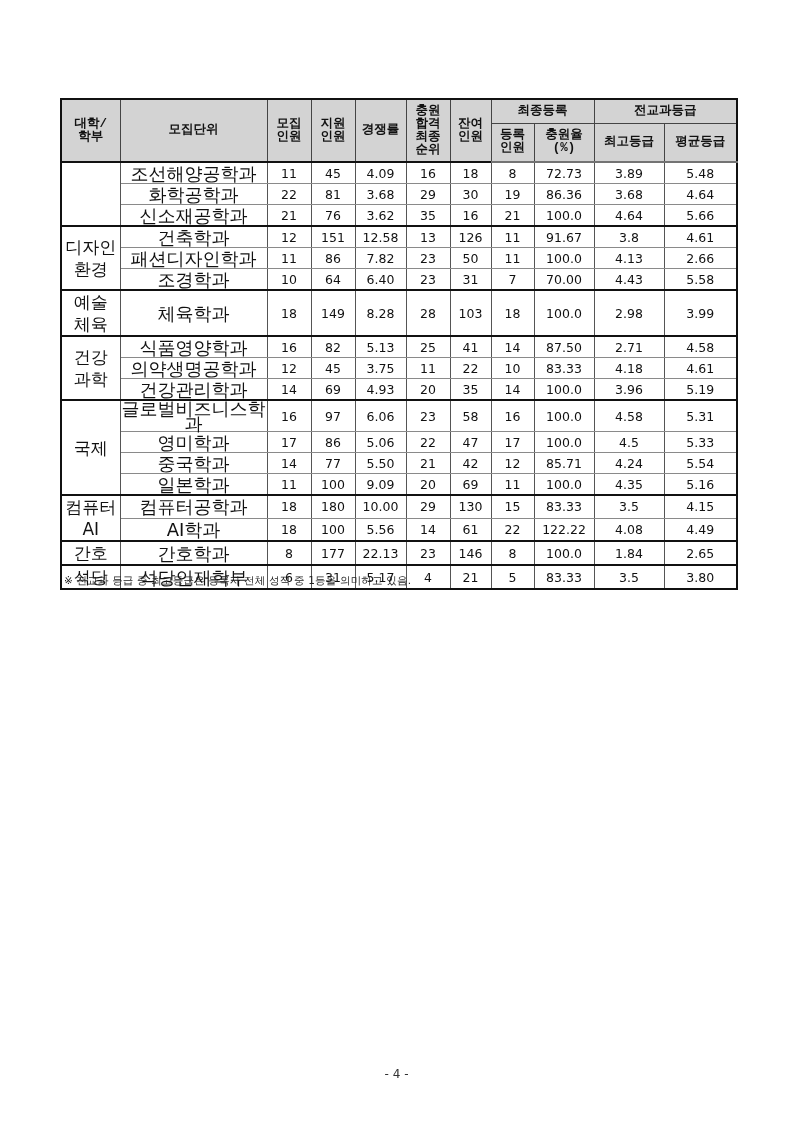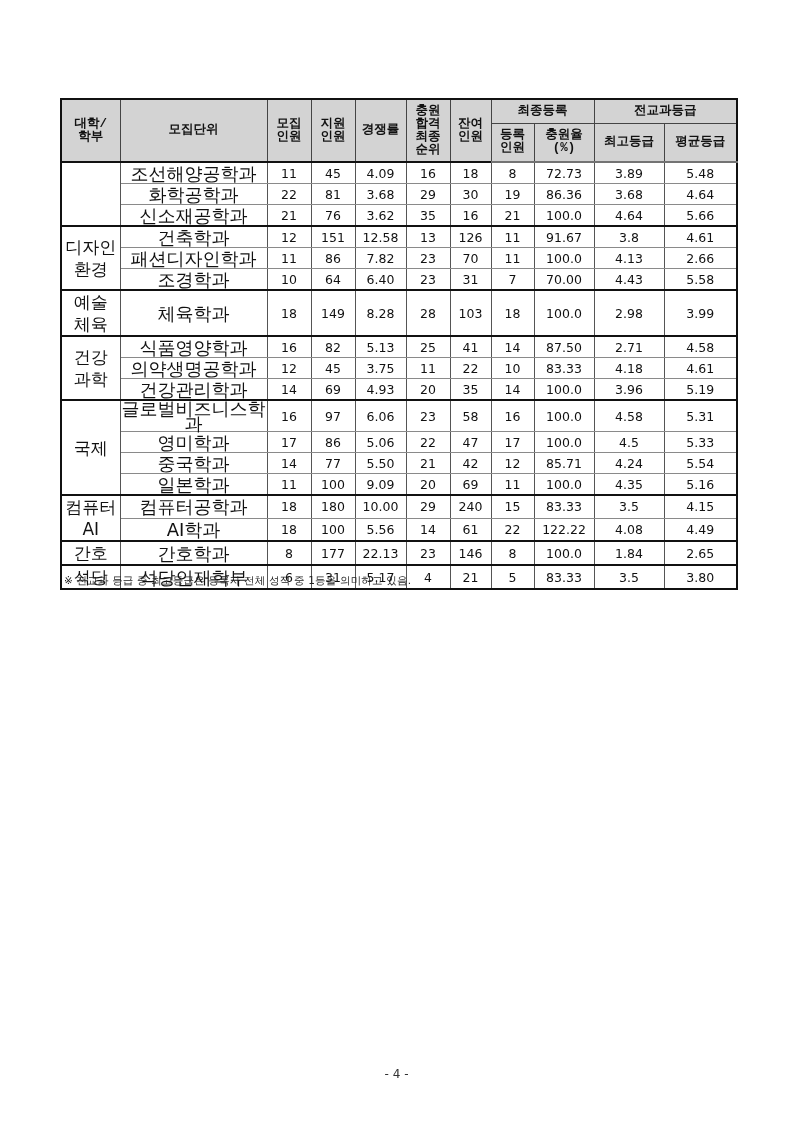--- a/index.html
+++ b/index.html
@@ -104,21 +104,21 @@
           <td>91.67</td>
           <td>3.8</td>
           <td>4.61</td>
         </tr>
         <tr>
           <td class="unit">패션디자인학과</td>
           <td>11</td>
           <td>86</td>
           <td>7.82</td>
           <td>23</td>
-          <td>70</td>
+          <td>50</td>
           <td>11</td>
           <td>100.0</td>
           <td>4.13</td>
           <td>2.66</td>
         </tr>
         <tr>
           <td class="unit">조경학과</td>
           <td>10</td>
           <td>64</td>
           <td>6.40</td>
@@ -228,21 +228,21 @@
           <td>4.35</td>
           <td>5.16</td>
         </tr>
         <tr class="group-start">
           <td class="grp" rowspan="2">컴퓨터<br>AI</td>
           <td class="unit">컴퓨터공학과</td>
           <td>18</td>
           <td>180</td>
           <td>10.00</td>
           <td>29</td>
-          <td>240</td>
+          <td>130</td>
           <td>15</td>
           <td>83.33</td>
           <td>3.5</td>
           <td>4.15</td>
         </tr>
         <tr>
           <td class="unit">AI학과</td>
           <td>18</td>
           <td>100</td>
           <td>5.56</td>

